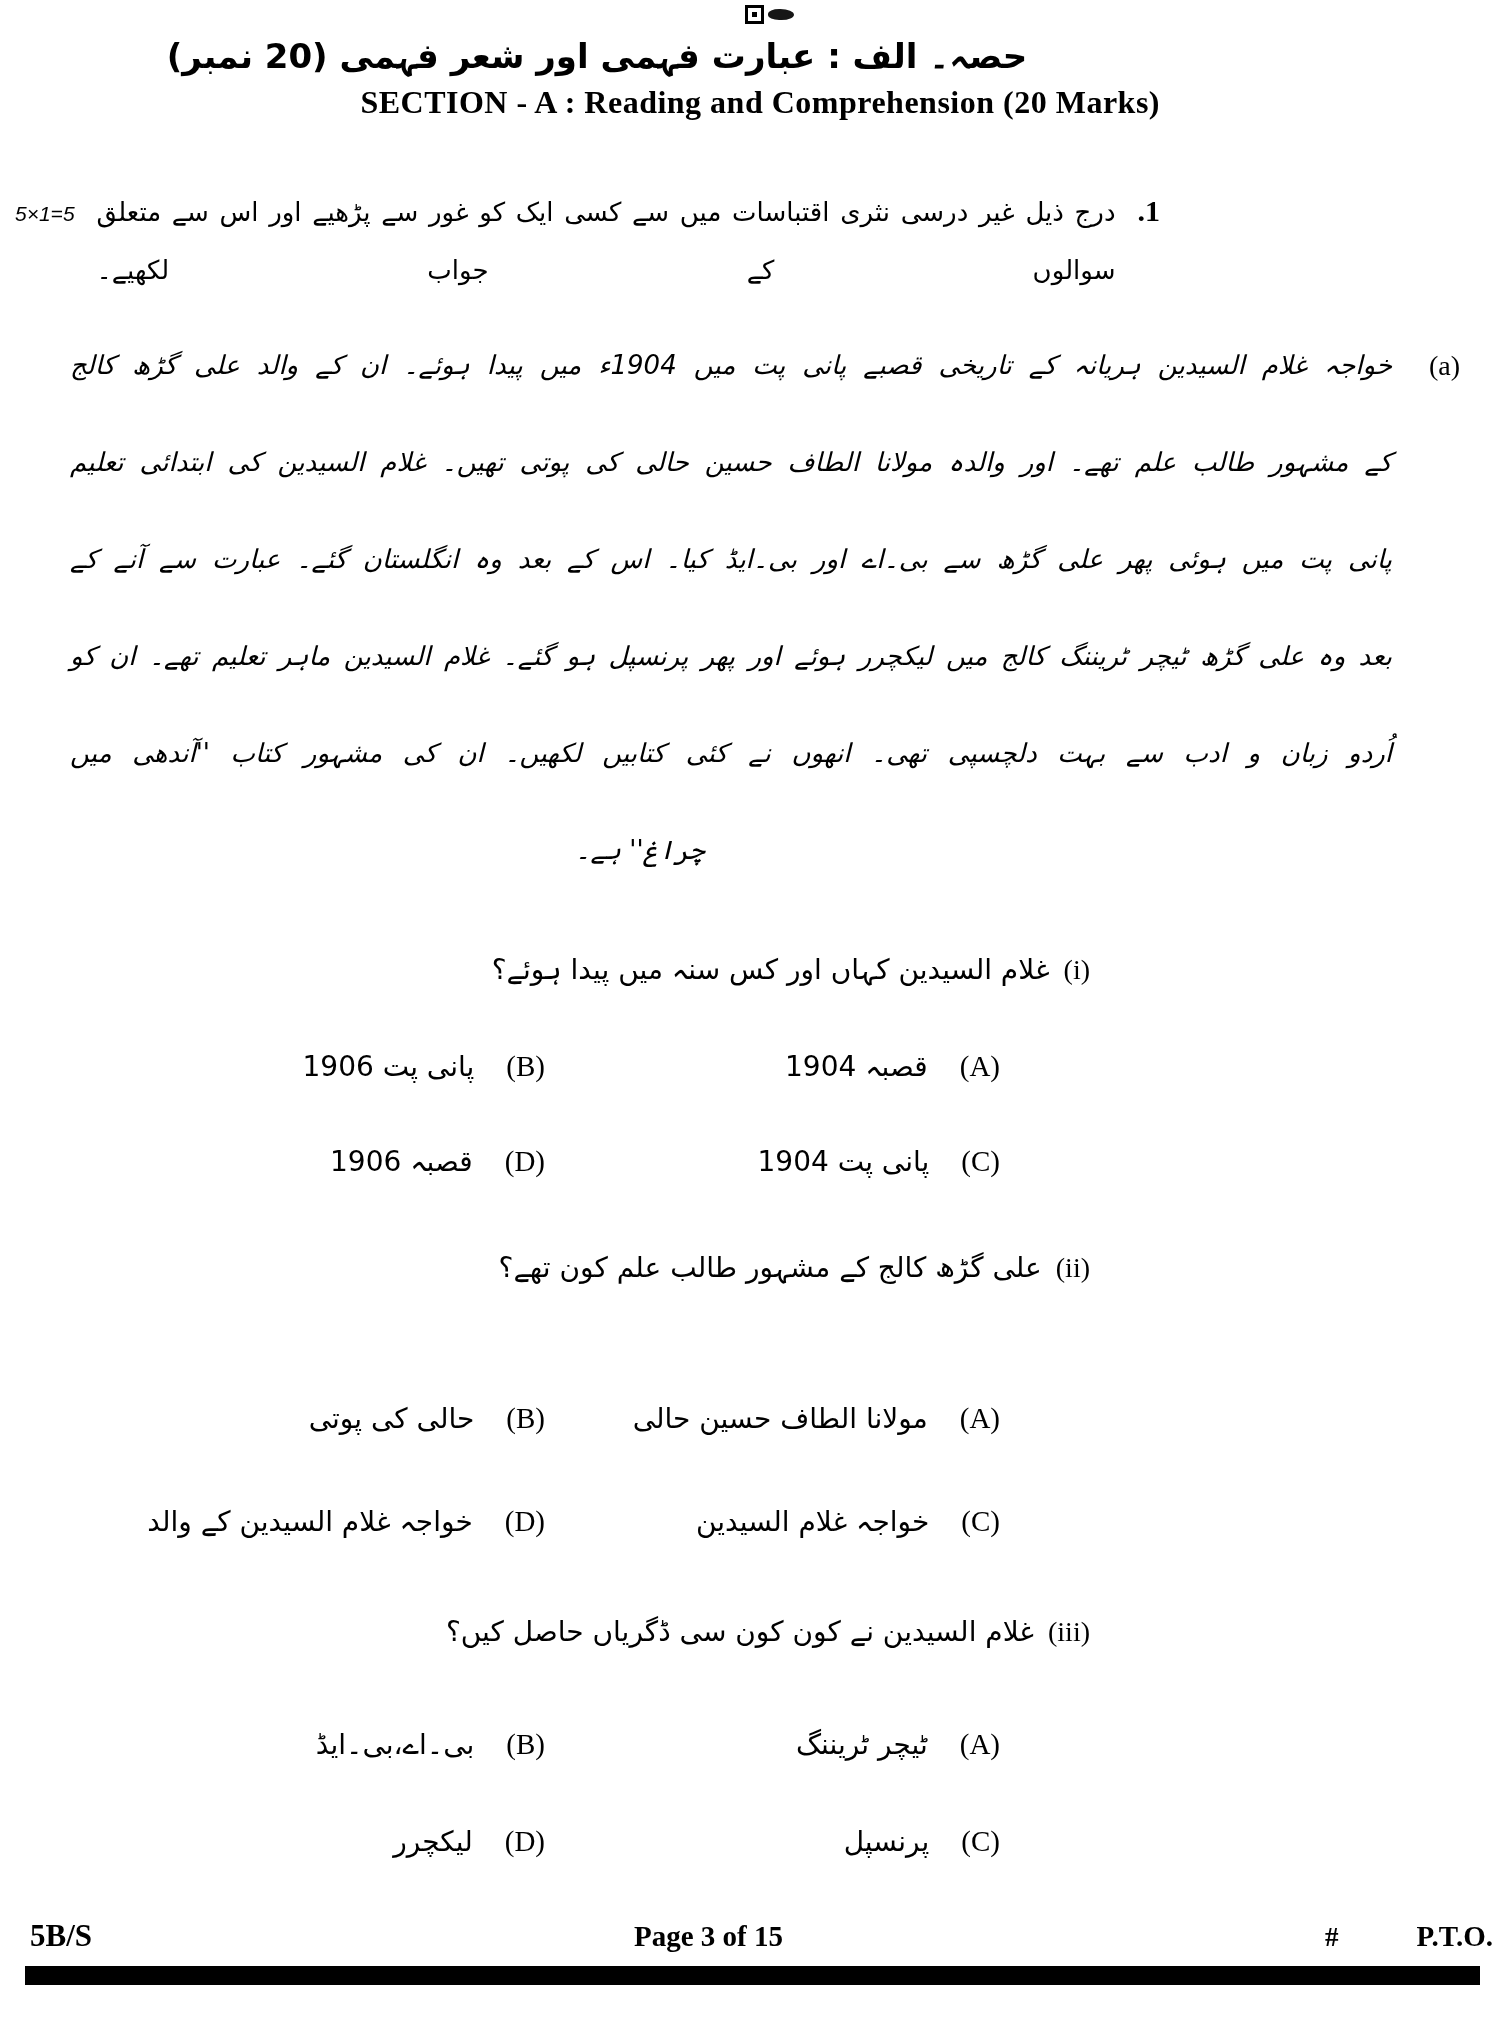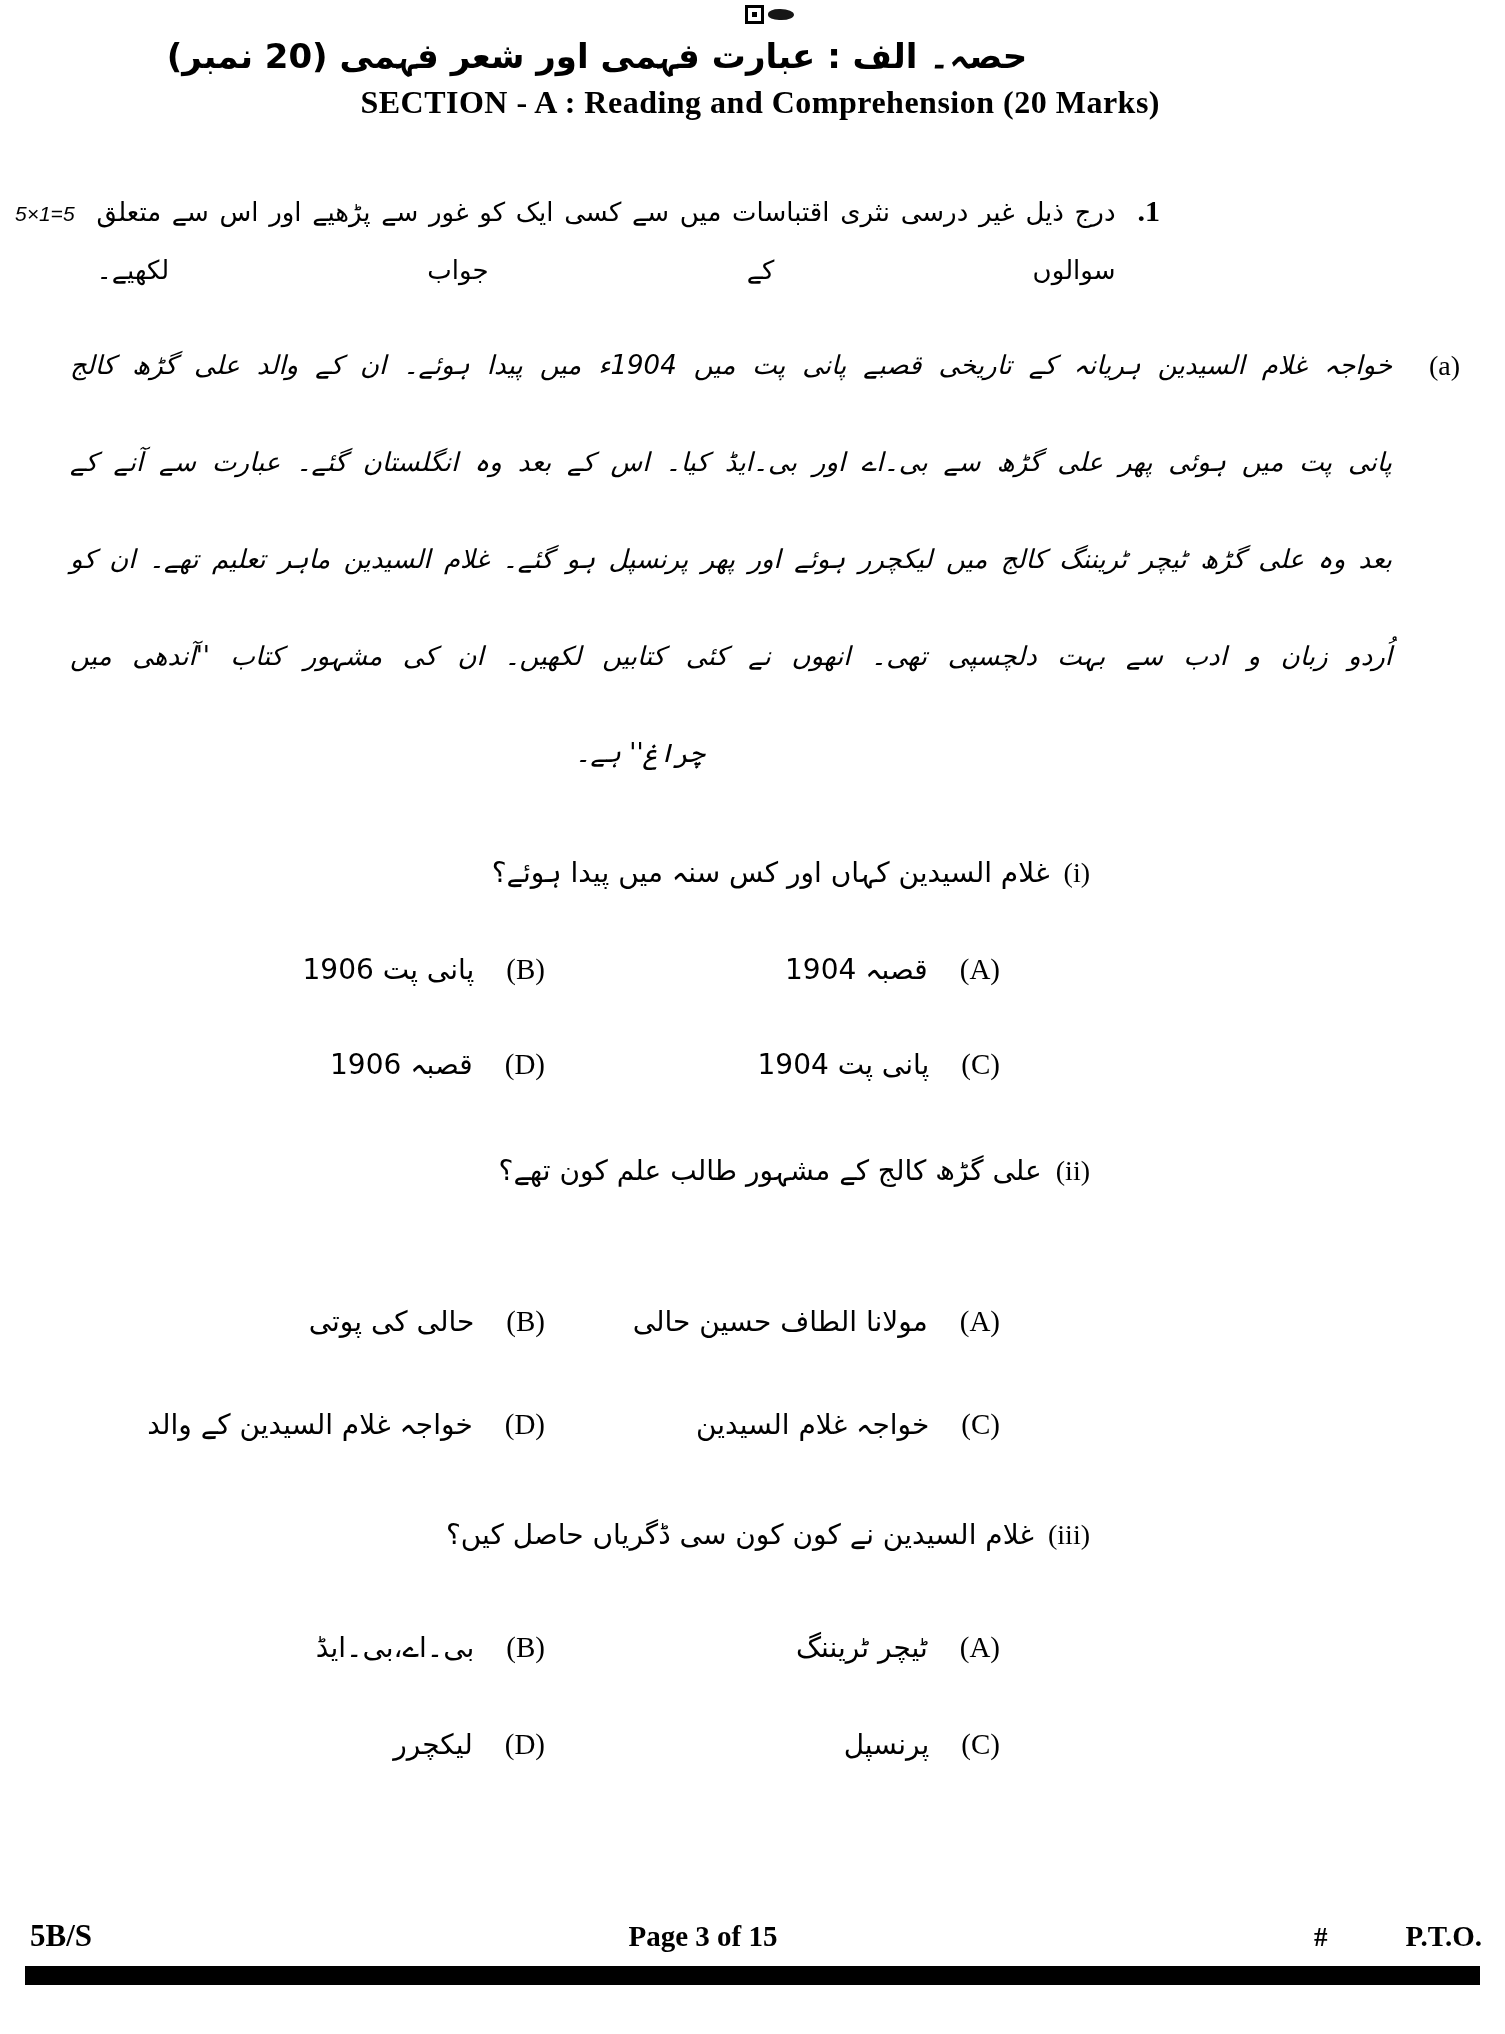--- a/index.html
+++ b/index.html
@@ -70,21 +70,21 @@
   .optlabel { font-family:"Liberation Serif", serif; font-size:29px; flex:none; }
   .row-a { margin-top:34px; }
   .row-b { margin-top:32px; }
   .row-c { margin-top:88px; }
   .row-d { margin-top:40px; }
   .row-e { margin-top:50px; }
   .row-f { margin-top:34px; }
 
   
   .footer {
-    position:absolute; top:1918px; left:30px; right:23px;
+    position:absolute; top:1918px; left:30px; right:12px;
     display:flex; align-items:baseline;
     font-family:"Liberation Serif", serif; font-weight:bold;
   }
   .f-code { font-size:31px; flex:none; }
   .f-page { flex:1; text-align:center; font-size:29px; }
   .f-right { flex:none; display:flex; gap:78px; align-items:baseline; }
   .f-hash { font-size:27px; }
   .f-pto { font-size:29px;text-align:center; }
   .bottom-bar { position:absolute; top:1966px; left:25px; width:1455px; height:19px; background:#000; }
 </style>
@@ -106,20 +106,21 @@
   <div class="q1row">
     <span class="qnum">1.</span>
     <span class="q1text urdu" lang="ur" dir="rtl">درج ذیل غیر درسی نثری اقتباسات میں سے کسی ایک کو غور سے پڑھیے اور اس سے متعلق سوالوں کے جواب لکھیے۔</span>
     <span class="qmarks">5×1=5</span>
   </div>
 
   <div class="passage">
     <span class="plabel">(a)</span>
     <div class="plines">
       <div class="pline urdu" lang="ur" dir="rtl">خواجہ غلام السیدین ہریانہ کے تاریخی قصبے پانی پت میں 1904ء میں پیدا ہوئے۔ ان کے والد علی گڑھ کالج</div>
+      <div class="pline urdu" lang="ur" dir="rtl">کے مشہور طالب علم تھے۔ اور والدہ مولانا الطاف حسین حالی کی پوتی تھیں۔ غلام السیدین کی ابتدائی تعلیم</div>
       <div class="pline urdu" lang="ur" dir="rtl">پانی پت میں ہوئی پھر علی گڑھ سے بی۔اے اور بی۔ایڈ کیا۔ اس کے بعد وہ انگلستان گئے۔ عبارت سے آنے کے</div>
       <div class="pline urdu" lang="ur" dir="rtl">بعد وہ علی گڑھ ٹیچر ٹریننگ کالج میں لیکچرر ہوئے اور پھر پرنسپل ہو گئے۔ غلام السیدین ماہر تعلیم تھے۔ ان کو</div>
       <div class="pline urdu" lang="ur" dir="rtl">اُردو زبان و ادب سے بہت دلچسپی تھی۔ انھوں نے کئی کتابیں لکھیں۔ ان کی مشہور کتاب ''آندھی میں</div>
       <div class="pline urdu last" lang="ur" dir="rtl">چراغ'' ہے۔</div>
     </div>
   </div>
 
   <div class="subq sq-i">
     <span class="sqlabel">(i)</span>
     <span class="urdu" lang="ur" dir="rtl">غلام السیدین کہاں اور کس سنہ میں پیدا ہوئے؟</span>

